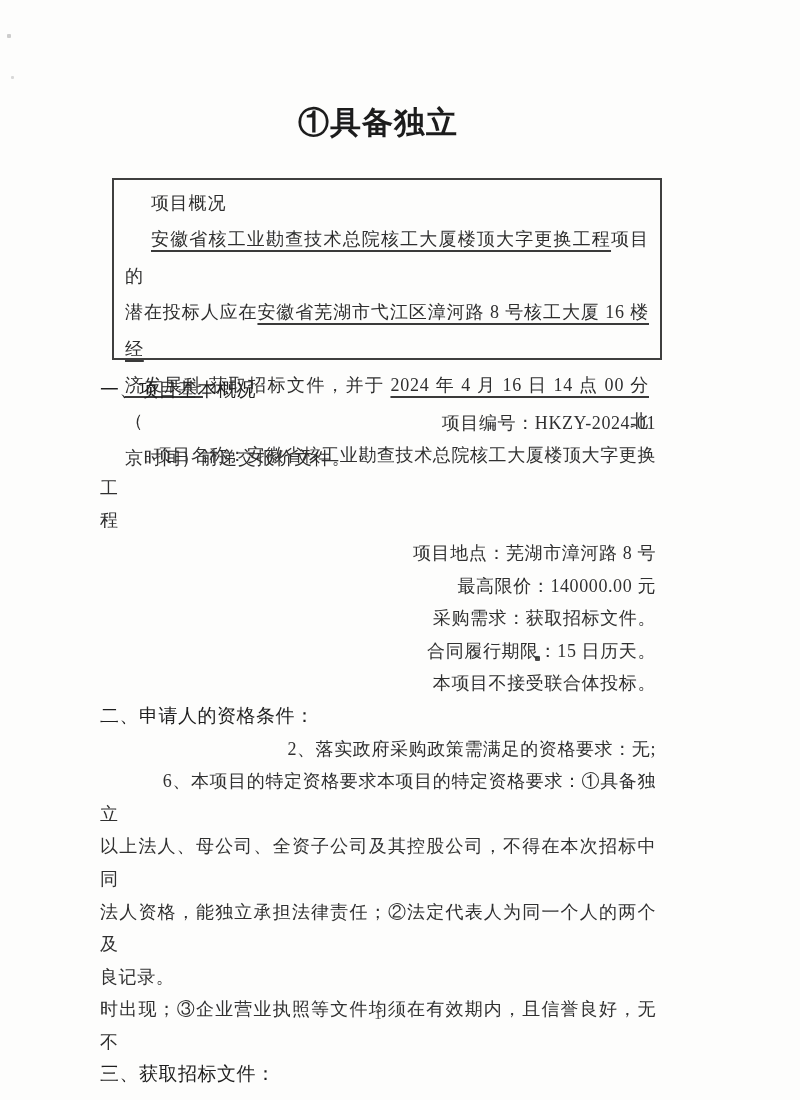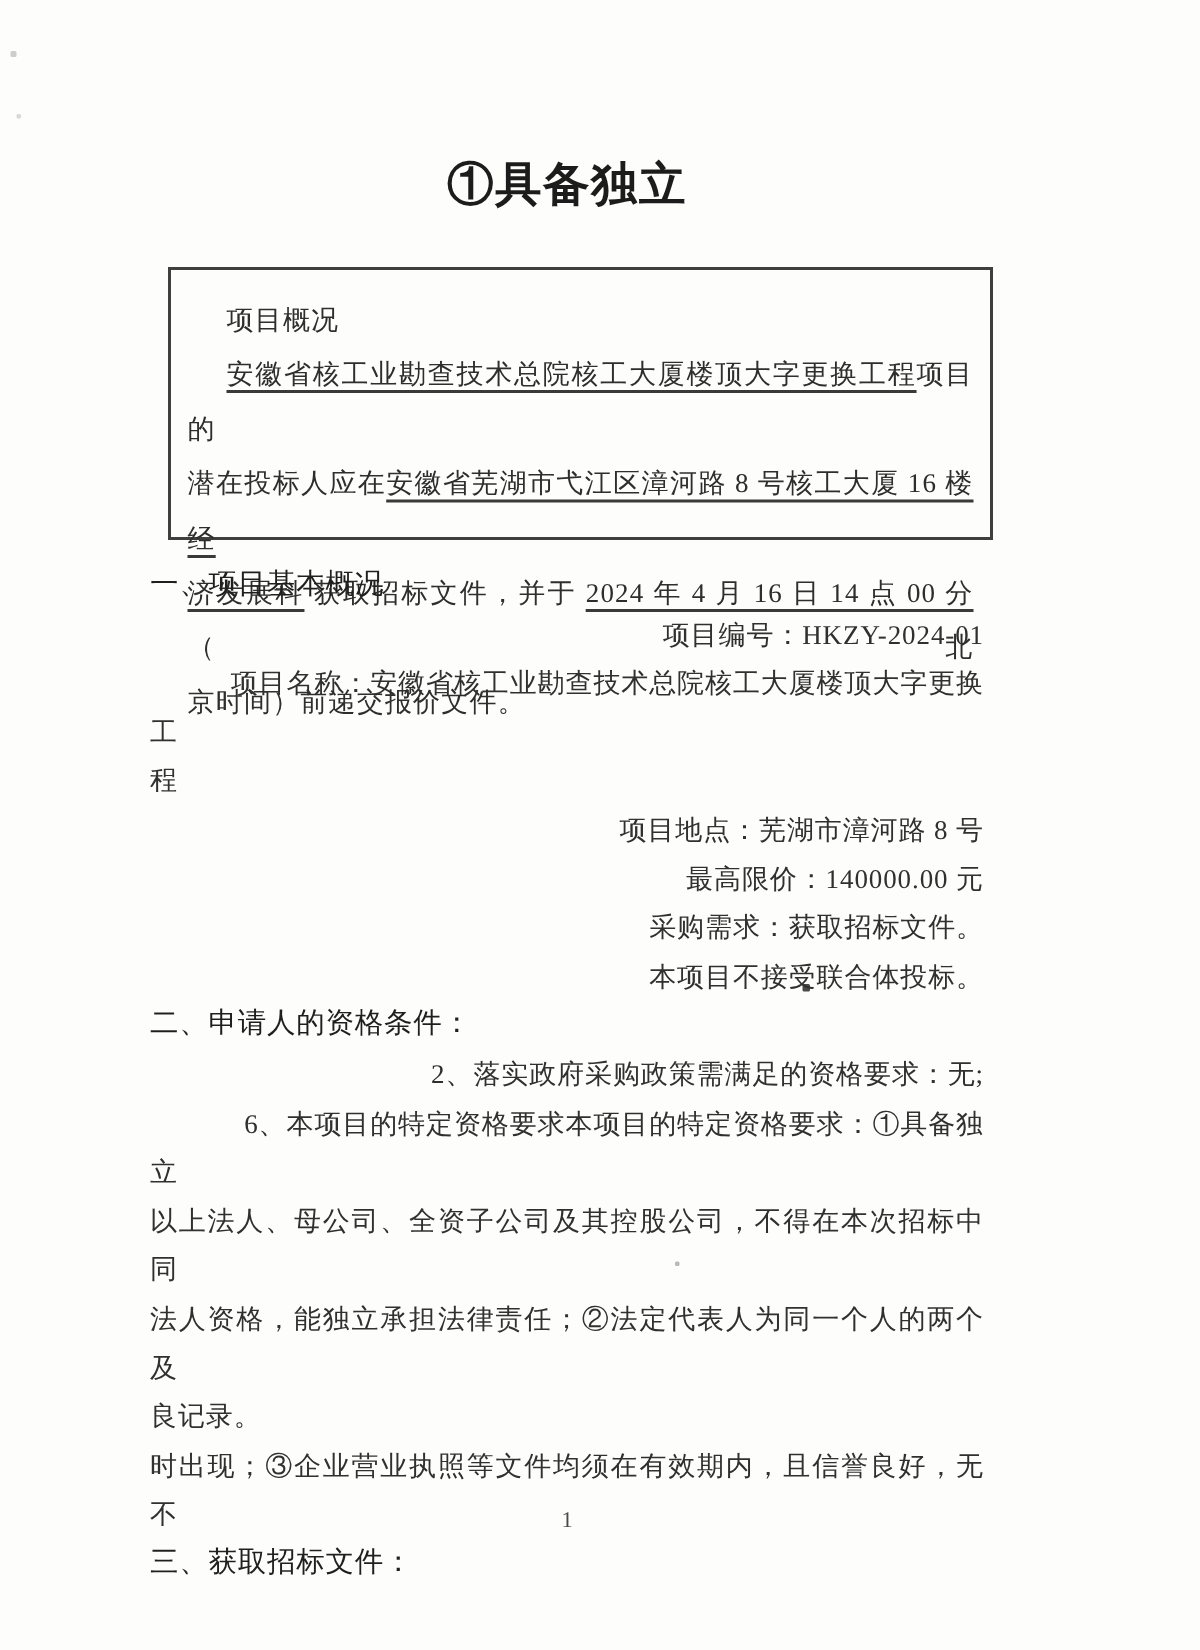--- a/index.html
+++ b/index.html
@@ -9,21 +9,21 @@
     overflow:hidden;margin:0 auto;
   }
   .title{
     position:absolute;top:102px;left:100px;width:556px;margin:0;
     text-align:center;font-size:31px;font-weight:700;color:#1c1c1c;
     letter-spacing:1px;
   }
   .box{
     position:absolute;top:178px;left:112px;width:550px;height:182px;
     box-sizing:border-box;border:2px solid #3f3f3f;background:transparent;
-    padding:15px 11px 0 11px;
+    padding:5px 11px 0 11px;
   }
   .bl{line-height:36.4px;font-size:18px;letter-spacing:0.8px;color:#2e2e2e;}
   .ind26{text-indent:26px;}
   .jfull{text-align:justify;text-align-last:justify;}
   .u{
     text-decoration:underline;
     text-underline-offset:5px;
     text-decoration-thickness:1.5px;
     text-decoration-color:#3a3a3a;
     font-family:Liberation Serif, serif;
@@ -66,20 +66,21 @@
   </div>
 
   <div class="content">
     <div class="ln h">一、项目基本概况</div>
     <div class="ln ind46">项目编号：HKZY-2024-01</div>
     <div class="ln ind46 jfull">项目名称：安徽省核工业勘查技术总院核工大厦楼顶大字更换工</div>
     <div class="ln">程</div>
     <div class="ln ind46">项目地点：芜湖市漳河路 8 号</div>
     <div class="ln ind46">最高限价：140000.00 元</div>
     <div class="ln ind46">采购需求：获取招标文件。</div>
+    <div class="ln ind46">合同履行期限：15 日历天。</div>
     <div class="ln ind46">本项目不接受联合体投标。</div>
 
     <div class="ln h">二、申请人的资格条件：</div>
     <div class="ln ind46">2、落实政府采购政策需满足的资格要求：无;</div>
     <div class="ln ind46 jfull">6、本项目的特定资格要求本项目的特定资格要求：①具备独立</div>
     <div class="ln jfull">以上法人、母公司、全资子公司及其控股公司，不得在本次招标中同</div>
     <div class="ln jfull">法人资格，能独立承担法律责任；②法定代表人为同一个人的两个及</div>
     <div class="ln">良记录。</div>
     <div class="ln jfull">时出现；③企业营业执照等文件均须在有效期内，且信誉良好，无不</div>
 

